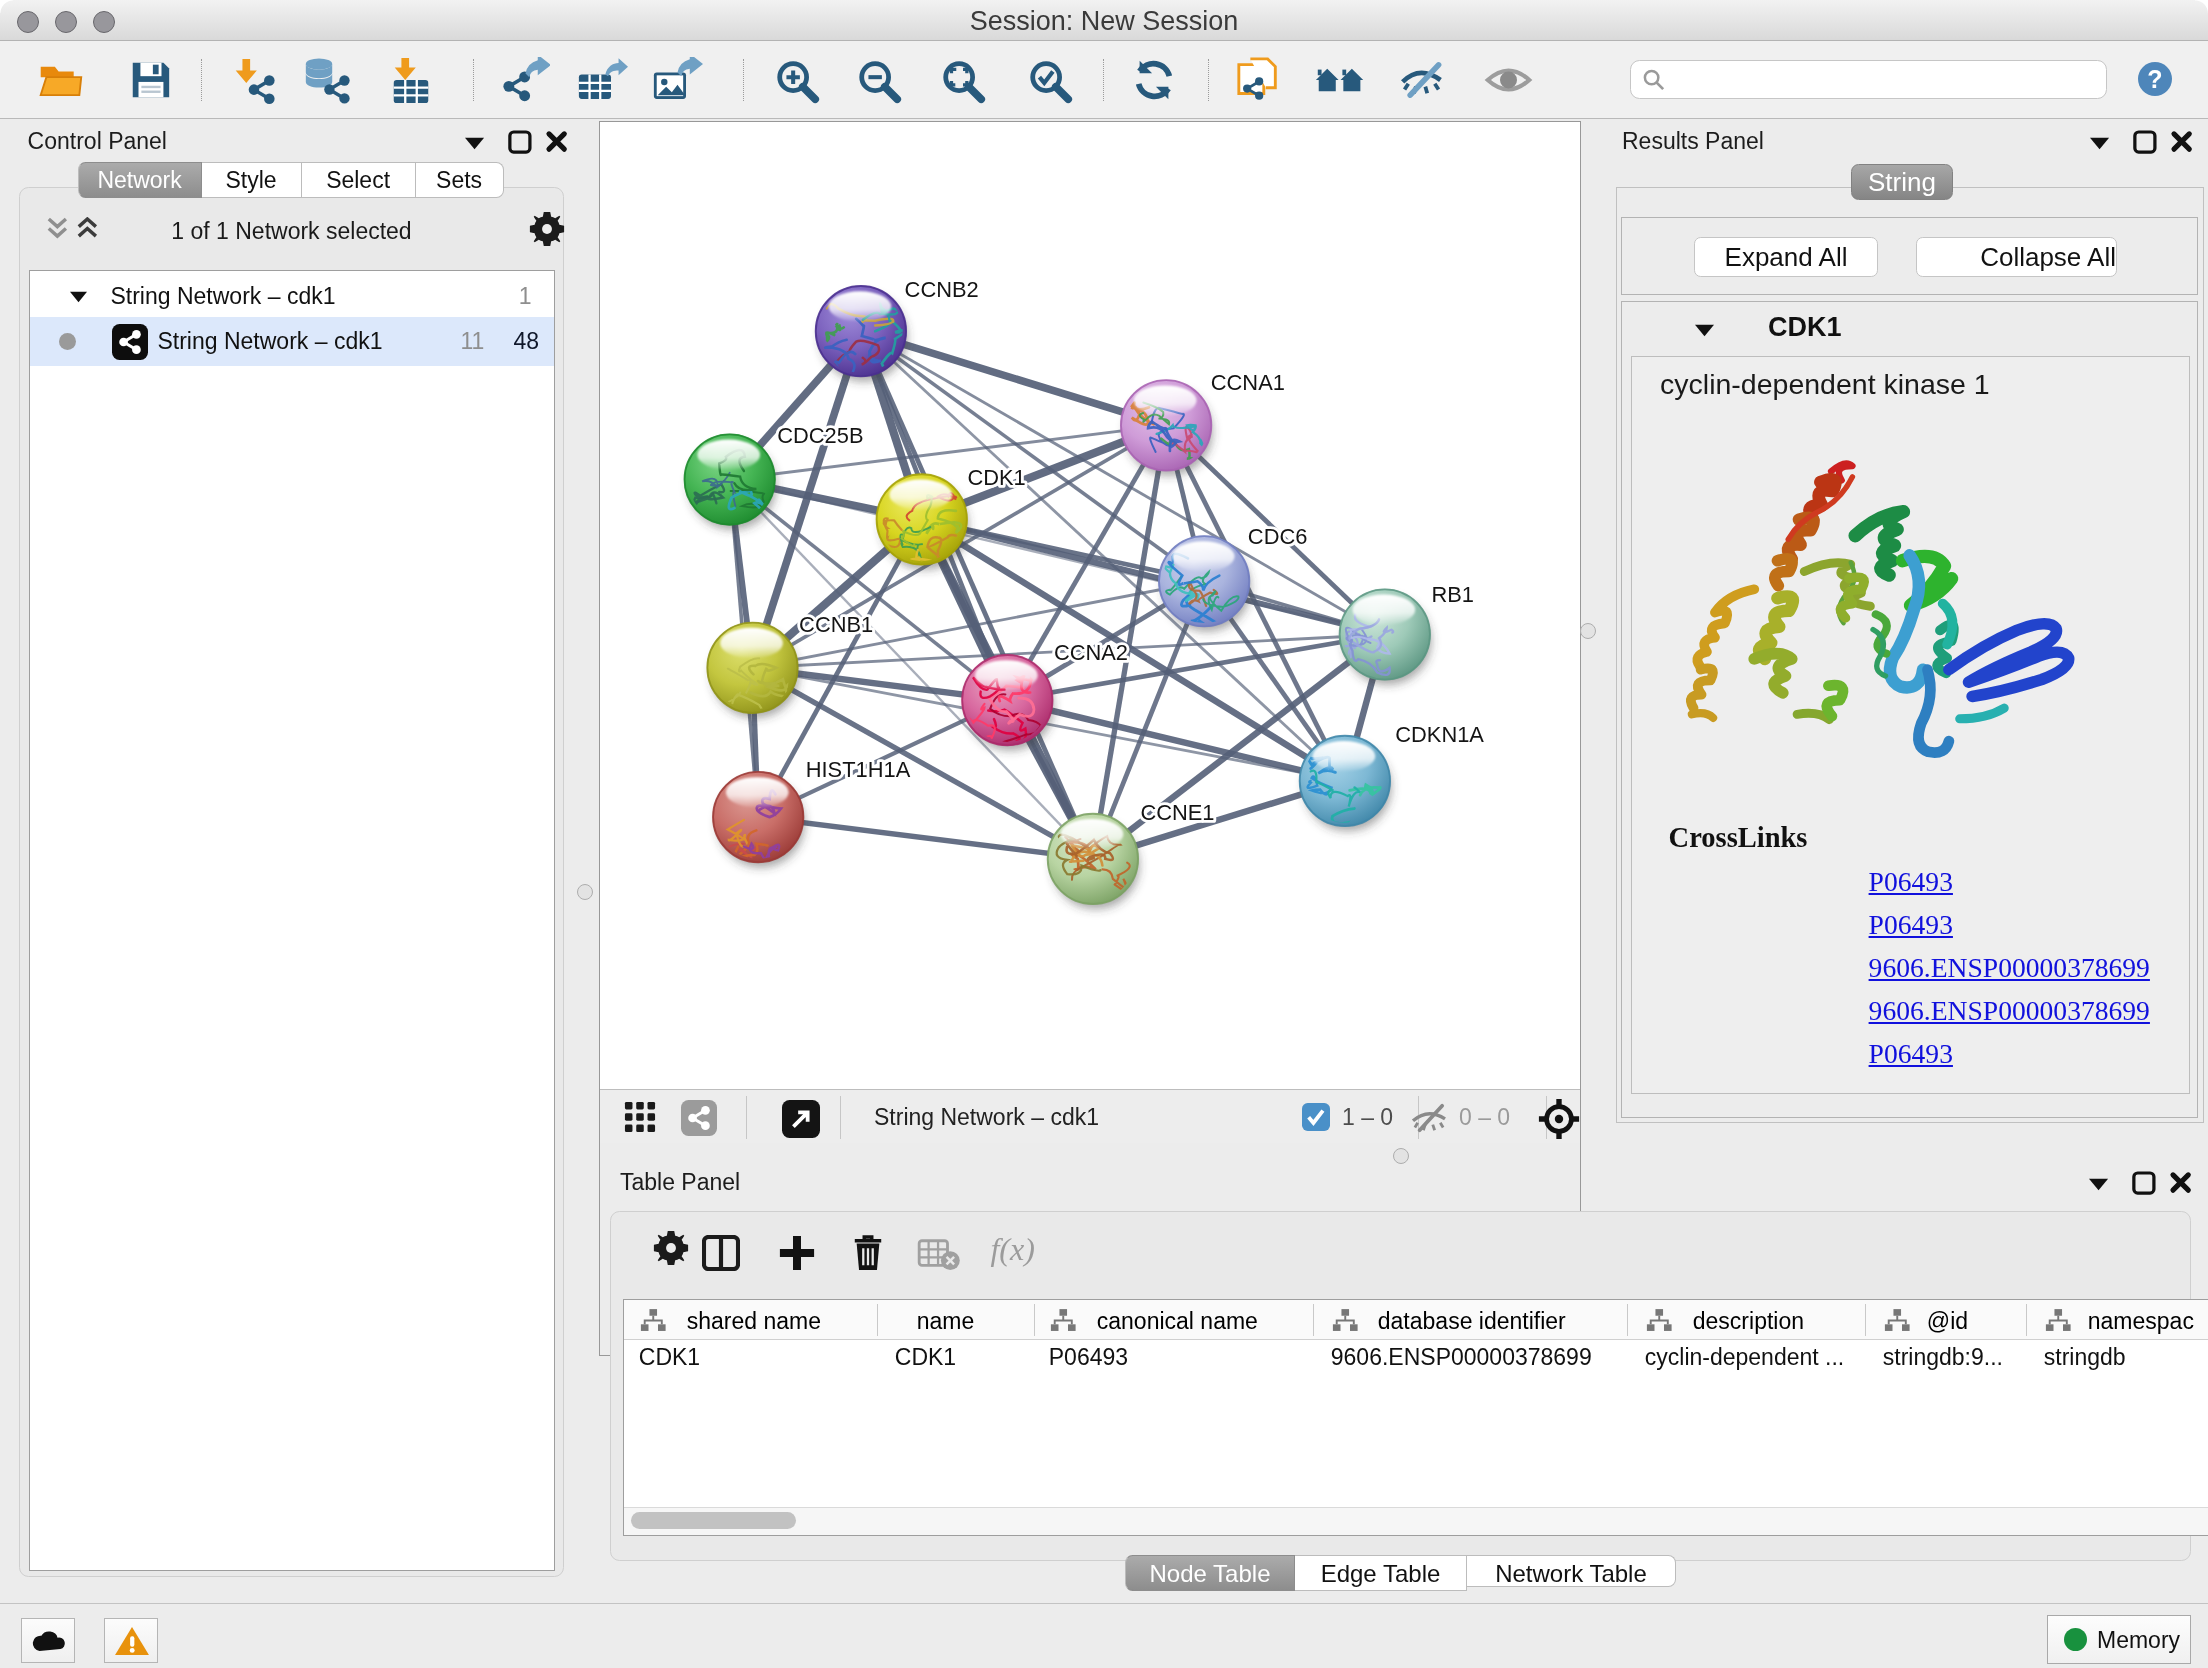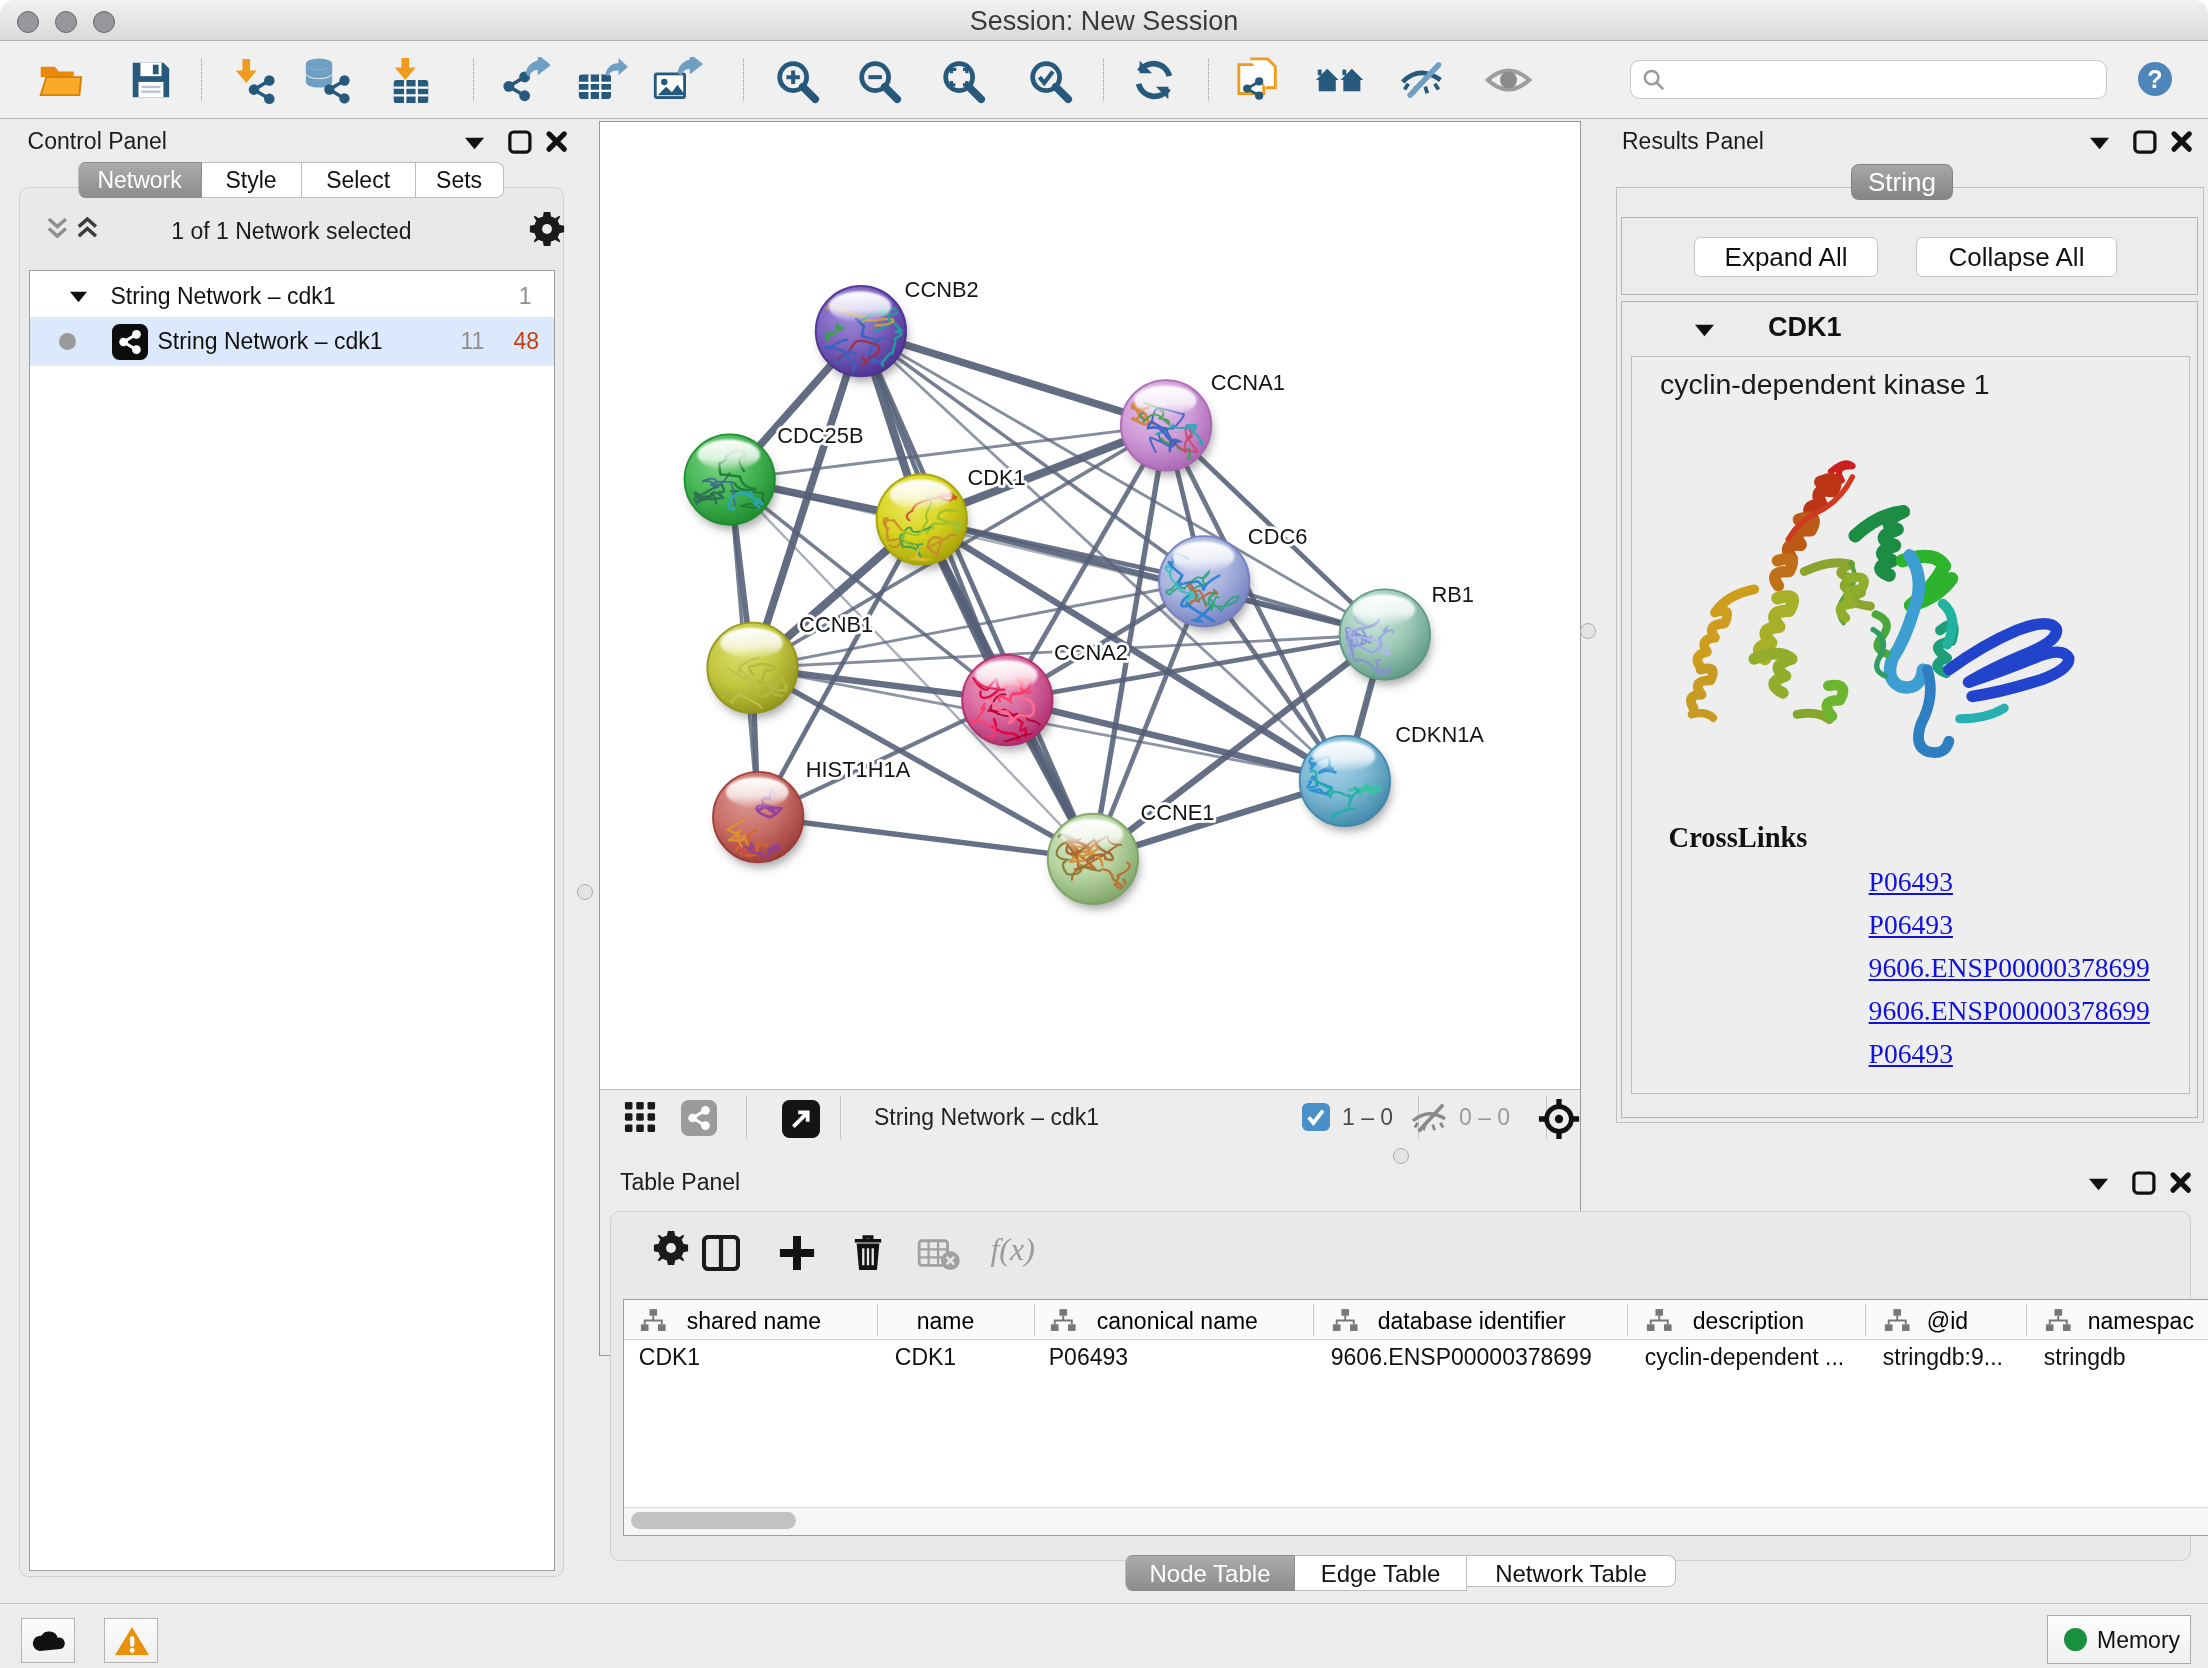--- a/index.html
+++ b/index.html
@@ -213,21 +213,21 @@
               <g fill="#fff">
                 <circle cx="9" cy="14" r="3.4"></circle>
                 <circle cx="19" cy="8" r="3.4"></circle>
                 <circle cx="19" cy="20" r="3.4"></circle>
                 <path d="M9,14 L19,8 M9,14 L19,20" stroke="#fff" stroke-width="2.4"></path>
               </g>
             </svg>
        </div>
        <span style="position:absolute;left:127px;top:10.5px;font-size:23px;color:#111">String Network – cdk1</span>
        <span style="position:absolute;left:430px;top:10.5px;font-size:23px;color:#8e8e8e">11</span>
-       <span style="position:absolute;left:483px;top:10.5px;font-size:23px;color:#c2410c">48</span>
+       <span style="position:absolute;left:483px;top:10.5px;font-size:23px;color:#0f172a">48</span>
      </div>
    </div>
  </div>
 </div>
 
 <div class="abs" style="left:599px;top:121px;width:982px;height:1235px;border:1px solid #989898">
  <div class="abs" style="left:0;top:0;width:980px;height:967px;background:#fff"><svg width="982" height="967" viewBox="630 127 1032 1017" font-family="Liberation Sans, sans-serif">
 <defs>
 <filter id="blur1" x="-30%" y="-30%" width="160%" height="160%">
             <feGaussianBlur stdDeviation="5"></feGaussianBlur>
@@ -605,21 +605,21 @@
  <div style="position:absolute;left:504px;top:8.6px;width:105px;height:25px">
 <svg width="105" height="25" viewBox="0 0 110 26">
         <path d="M0,8 l10,12 10,-12 z" fill="#111"></path>
 <rect x="47" y="2" width="21" height="21" rx="4" fill="none" stroke="#111" stroke-width="3.4"></rect>
 <path d="M88,4 l16,16 M104,4 l-16,16" stroke="#111" stroke-width="5.4" stroke-linecap="round"></path>
       </svg></div>
  <div class="abs" style="left:29.5px;top:66px;width:588px;height:936px;background:#ececec;border:1px solid #c0c0c0"></div>
  <div class="abs" style="left:265px;top:43px;width:102px;height:36px;background:linear-gradient(#a7a7a7,#858585);border:1px solid #828282;border-radius:7.6px;color:#fff;font-size:26px;text-align:center;line-height:34px">String</div>
  <div class="abs" style="left:35px;top:96px;width:577px;height:78px;border:1px solid #b3b3b3">
    <div class="abs" style="left:72px;top:19px;width:184px;height:40px;background:#fff;border:1px solid #c5c5c5;border-radius:6.7px;font-size:26px;text-align:center;line-height:38px;color:#111">Expand All</div>
-   <div class="abs" style="left:294px;top:19px;width:201px;height:40px;background:#fff;border:1px solid #c5c5c5;border-radius:6.7px;font-size:26px;text-align:center;line-height:38px;color:#111">Collapse All</div>
+   <div class="abs" style="left:294px;top:19px;width:201px;height:40px;background:#fff;border:1px solid #c5c5c5;border-radius:6.7px;font-size:26px;text-align:right;line-height:38px;color:#111">Collapse All</div>
  </div>
  <div class="abs" style="left:35px;top:180px;width:577px;height:817px;border:1px solid #b3b3b3">
    <svg width="23" height="19" viewBox="0 0 24 20" style="position:absolute;left:71px;top:19px">
         <path d="M2,4 l10,12 10,-12 z" fill="#111"></path>
       </svg>
    <div class="abs" style="left:146px;top:9.5px;font-size:27px;font-weight:bold;color:#111">CDK1</div>
    <div class="abs" style="left:8.6px;top:54px;width:559px;height:738px;background:#eeeeee;border:1px solid #bdbdbd;overflow:hidden">
      <div class="abs" style="left:28.5px;top:11.4px;font-size:28.5px;color:#1a1a1a">cyclin-dependent kinase 1</div>
      <div class="abs" style="left:38px;top:100px"><svg width="418" height="314" viewBox="0 0 440 330">
 <g fill="none" stroke-linecap="round" stroke-linejoin="round" transform="translate(-26,-2) scale(0.94)">

